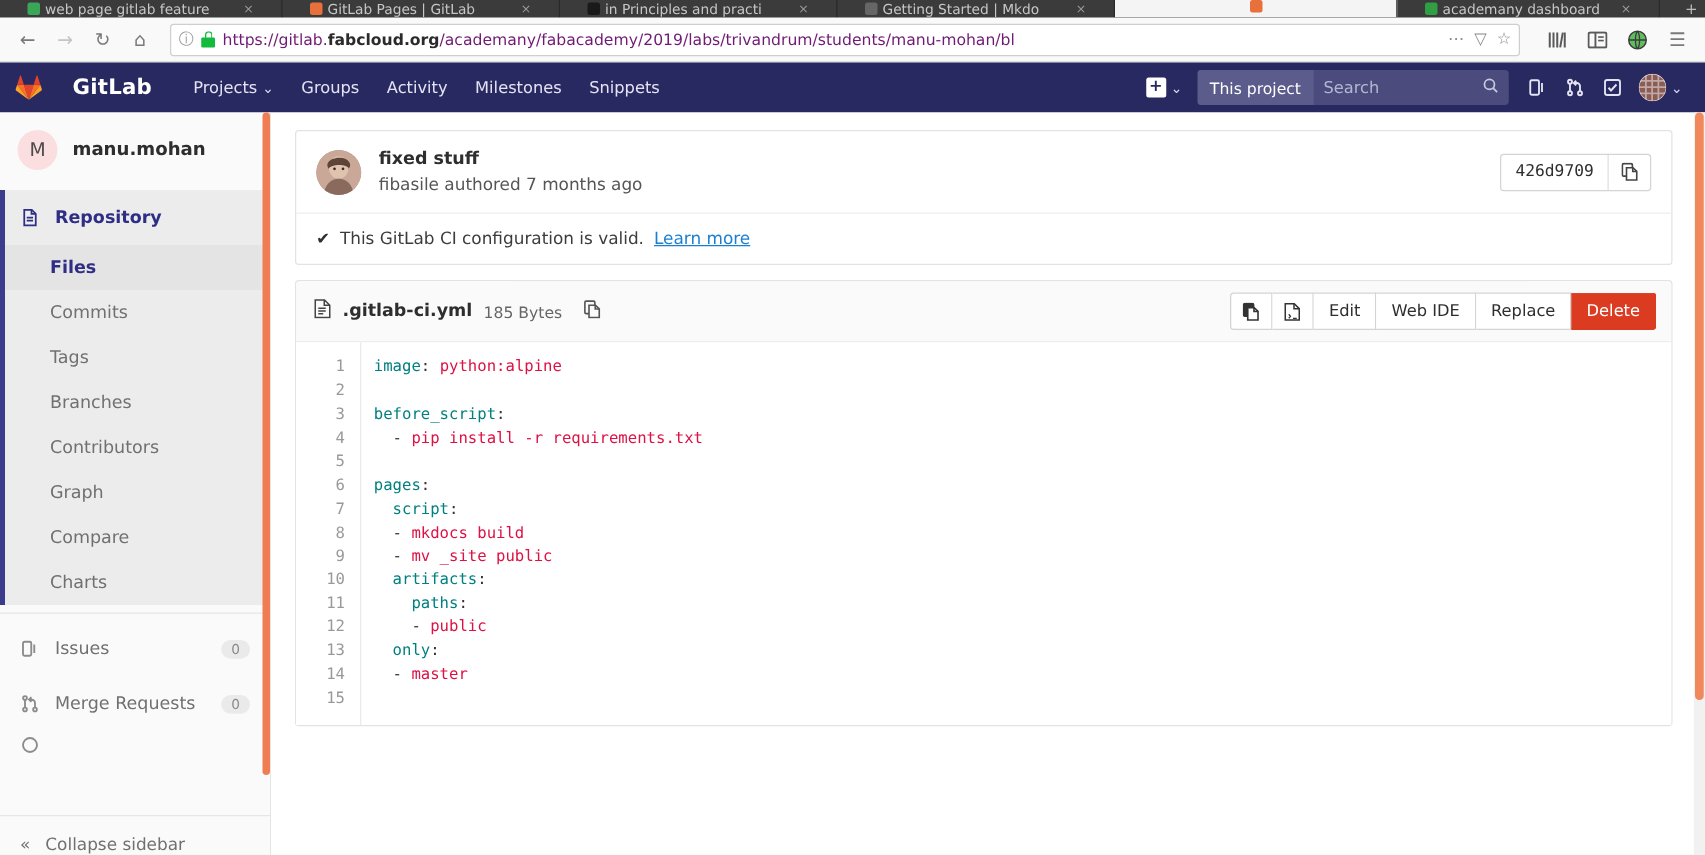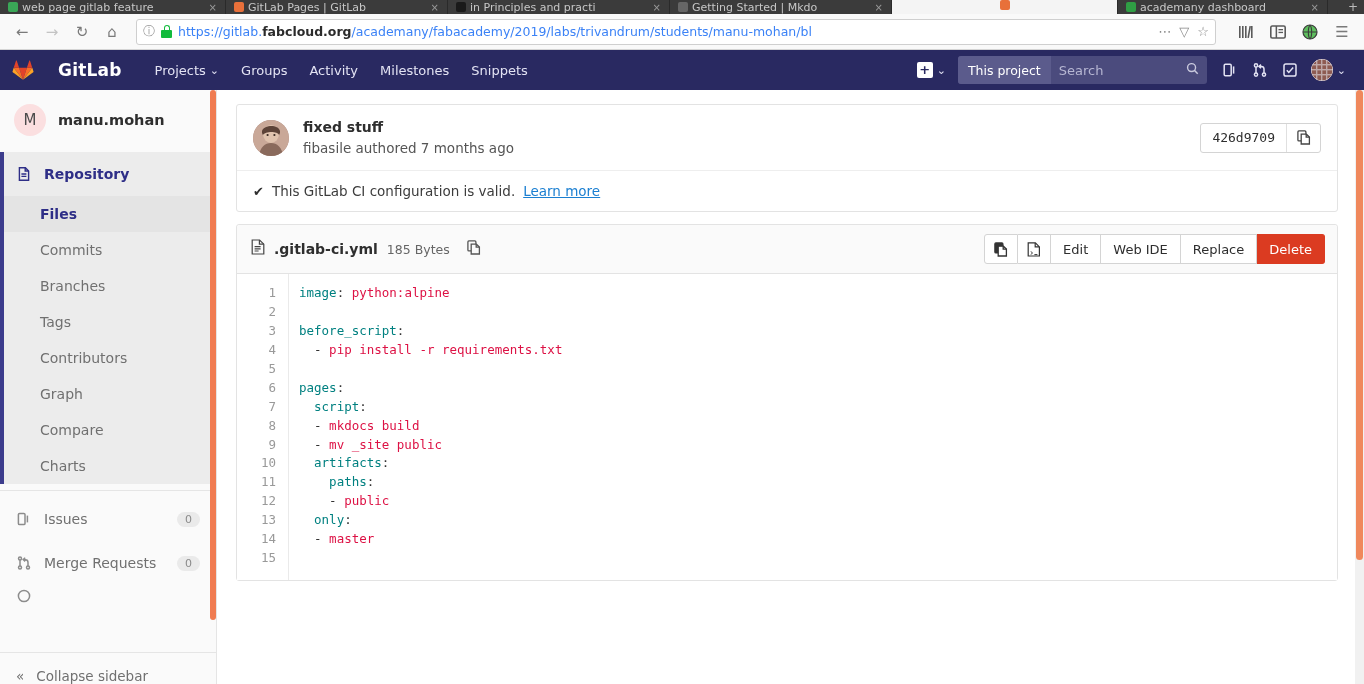--- a/index.html
+++ b/index.html
@@ -9,21 +9,21 @@
     background: #fff; overflow: hidden;
   }
 
   
   .browser-tabs {
     height: 14px; background: #3b3b3b; display: flex; align-items: flex-end;
     overflow: hidden; position: relative;
   }
   .btab {
     height: 14px; display: flex; align-items: center; gap: 4px;
-    padding: 0 8px; font-size: 11px; color: #c7c7c7; white-space: nowrap;
+    padding: 0 22px; font-size: 11px; color: #c7c7c7; white-space: nowrap;
     border-right: 1px solid #2a2a2a; position: relative; overflow: hidden;
   }
   .btab.active { background: #f4f4f4; color: #2a2a2a; flex-direction: column; }
   .btab .favicon {
     width: 10px; height: 10px; border-radius: 2px; flex: 0 0 auto;
   }
   .btab .tclose { font-size: 10px; color: #999; margin-left: 2px; }
   .tabs-plus { color: #bbb; font-size: 12px; padding: 0 6px; }
 
   .navbar {
@@ -42,21 +42,21 @@
     font-size: 12.5px; color: #6a6a6a; overflow: hidden;
   }
   .urlbar .info-ic { color: #9a9a9a; font-size: 12px; }
   .lock { width: 11px; height: 13px; position: relative; flex: 0 0 auto; }
   .lock .body { position:absolute; bottom:0; left:0; width:11px; height:8px; background:#12bb3c; border-radius:1px; }
   .lock .shackle { position:absolute; top:0; left:2.5px; width:6px; height:6px;
     border:1.6px solid #12bb3c; border-bottom:none; border-radius:3px 3px 0 0; }
   .url-text { flex: 1; white-space: nowrap; overflow: hidden;
     -webkit-mask-image: linear-gradient(to right, #000 94%, transparent 100%);
     mask-image: linear-gradient(to right, #000 94%, transparent 100%); }
-  .url-text .dim { color: #3b82f6; }
+  .url-text .dim { color: #701a75; }
   .url-text .strong { color: #2b2b2b; font-weight: bold; }
   .url-icons { display: flex; align-items: center; gap: 8px; color: #8a8a8a; font-size: 13px; }
   .nav-right { display: flex; align-items: center; gap: 4px; padding-left: 6px; }
 
   
   .gl-nav {
     height: 40px; background: #292961; display: flex; align-items: center;
     padding: 0 12px; gap: 0; color: #fff;
   }
   .gl-logo { display: flex; align-items: center; gap: 24px; margin-right: 22px; }
@@ -427,22 +427,22 @@
             <path d="M9.2 1.8V5h3.4"></path>
           <path d="M5.4 8h5M5.4 10.4h5"></path>
         </svg>
       </span>
       <span>Repository</span>
     </div>
 
     <div class="side-sub" id="repoSub">
         <div class="side-sub-item current">Files</div>
         <div class="side-sub-item">Commits</div>
+        <div class="side-sub-item">Tags</div>
         <div class="side-sub-item">Branches</div>
-        <div class="side-sub-item">Tags</div>
         <div class="side-sub-item">Contributors</div>
         <div class="side-sub-item">Graph</div>
         <div class="side-sub-item">Compare</div>
         <div class="side-sub-item">Charts</div>
       </div>
 
     <div class="side-divider"></div>
 
     <div class="side-item">
       <span class="ic">

